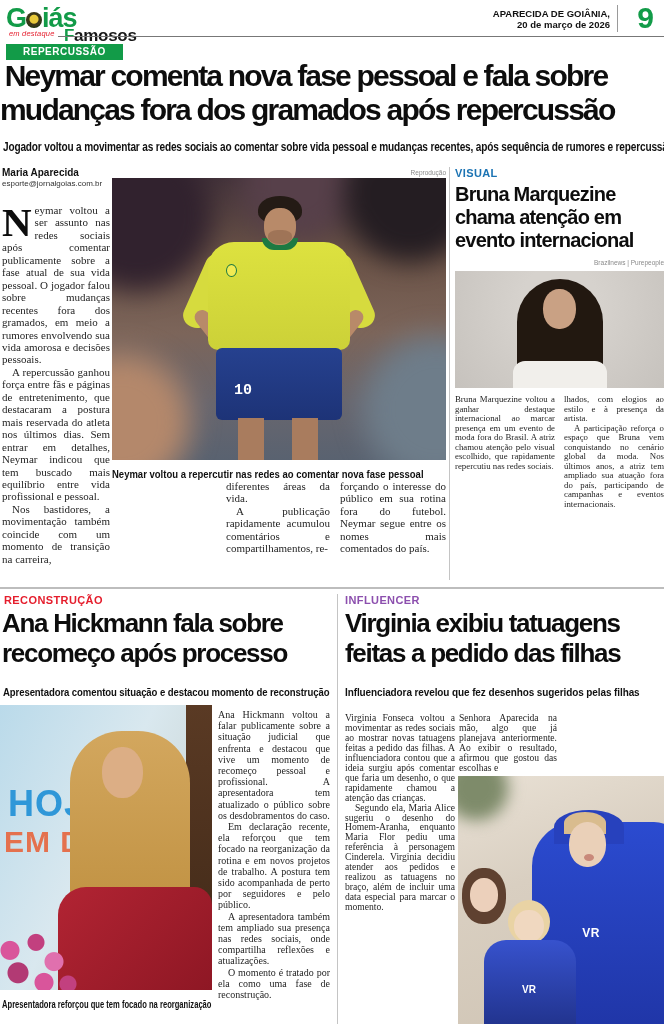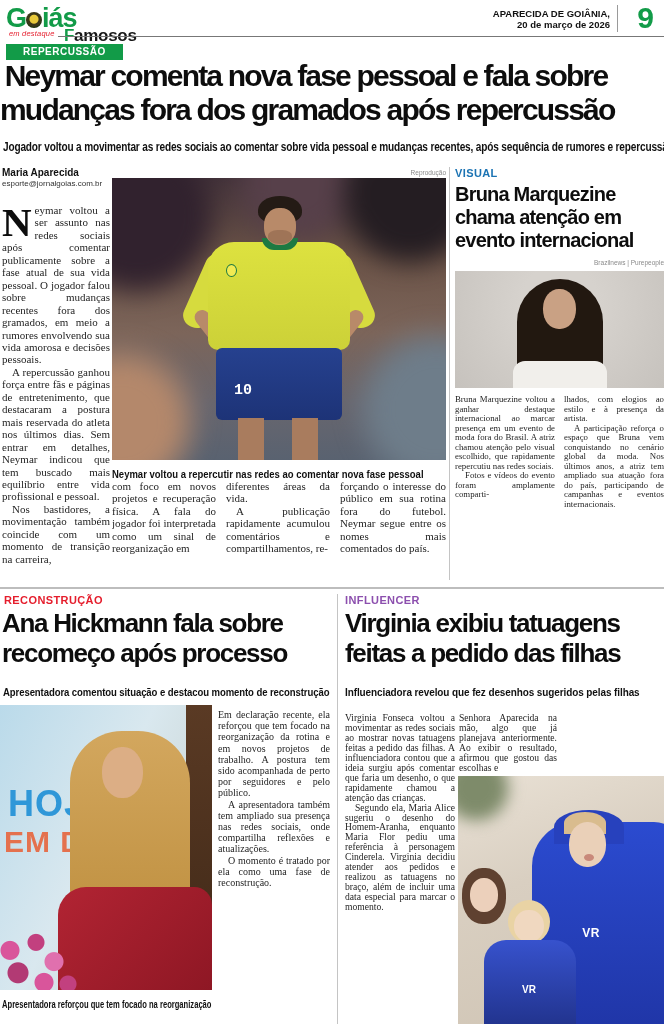--- a/index.html
+++ b/index.html
@@ -200,23 +200,20 @@
     <div class="layer ney-shorts">
       <span class="jersey-number">10</span>
     </div>
     <div class="layer ney-legs"></div>
   </div>
 
   <div class="caption" style="left:112px;top:464px;width:334px;">
     <span class="squeeze sq95">Neymar voltou a repercutir nas redes ao comentar nova fase pessoal</span>
   </div>
 
-  <div class="txtcol main-body" style="left:112px;top:480px;width:104px;height:100px;">
-    <p>com foco em novos projetos e recuperação física. A fala do jogador foi interpretada como um sinal de reorganização em</p>
-  </div>
   <div class="txtcol main-body" style="left:226px;top:480px;width:104px;height:100px;">
     <p>diferentes áreas da vida.</p>
     <p>A publicação rapidamente acumulou comentários e compartilhamentos, re-</p>
   </div>
   <div class="txtcol main-body" style="left:340px;top:480px;width:106px;height:100px;">
     <p>forçando o interesse do público em sua rotina fora do futebol. Neymar segue entre os nomes mais comentados do país.</p>
   </div>
 
   <div class="vrule" style="left:449px;top:167px;height:413px;"></div>
   <div class="kicker blue" style="left:455px;top:167px;">VISUAL</div>
@@ -228,21 +225,20 @@
   <div class="credit" style="left:455px;top:259px;width:209px;">Brazilnews | Purepeople</div>
 
   <div class="photo ph-bruna">
     <div class="layer bru-hair"></div>
     <div class="layer bru-top"></div>
     <div class="layer bru-face"></div>
   </div>
 
   <div class="txtcol visual-body" style="left:455px;top:395px;width:100px;height:170px;">
     <p>Bruna Marquezine voltou a ganhar destaque internacional ao marcar presença em um evento de moda fora do Brasil. A atriz chamou atenção pelo visual escolhido, que rapidamente repercutiu nas redes sociais.</p>
-    <p>Fotos e vídeos do evento foram amplamente comparti-</p>
   </div>
   <div class="txtcol visual-body" style="left:564px;top:395px;width:100px;height:170px;">
     <p>lhados, com elogios ao estilo e à presença da artista.</p>
     <p>A participação reforça o espaço que Bruna vem conquistando no cenário global da moda. Nos últimos anos, a atriz tem ampliado sua atuação fora do país, participando de campanhas e eventos internacionais.</p>
   </div>
 
   <div class="hrule-mid"></div>
   <div class="vrule" style="left:337px;top:594px;height:430px;"></div>
 
   <div class="kicker red" style="left:4px;top:594px;">RECONSTRUÇÃO</div>
@@ -261,20 +257,21 @@
     <div class="layer ana-hair"></div>
     <div class="layer ana-dress"></div>
     <div class="layer ana-face"></div>
     <div class="layer ana-flowers"></div>
   </div>
   <div class="caption" style="left:2px;top:994px;width:210px;">
     <span class="squeeze sq76">Apresentadora reforçou que tem focado na reorganização</span>
   </div>
 
   <div class="txtcol ana-body" style="left:218px;top:709px;width:112px;height:315px;">
+    <p>Ana Hickmann voltou a falar publicamente sobre a situação judicial que enfrenta e destacou que vive um momento de recomeço pessoal e profissional. A apresentadora tem atualizado o público sobre os desdobramentos do caso.</p>
     <p>Em declaração recente, ela reforçou que tem focado na reorganização da rotina e em novos projetos de trabalho. A postura tem sido acompanhada de perto por seguidores e pelo público.</p>
     <p>A apresentadora também tem ampliado sua presença nas redes sociais, onde compartilha reflexões e atualizações.</p>
     <p>O momento é tratado por ela como uma fase de reconstrução.</p>
   </div>
 
   <div class="kicker purple" style="left:345px;top:594px;">INFLUENCER</div>
   <div class="sub-headline" style="left:345px;top:608px;">
     <div class="hl-line">Virginia exibiu tatuagens</div>
     <div class="hl-line">feitas a pedido das filhas</div>
   </div>

